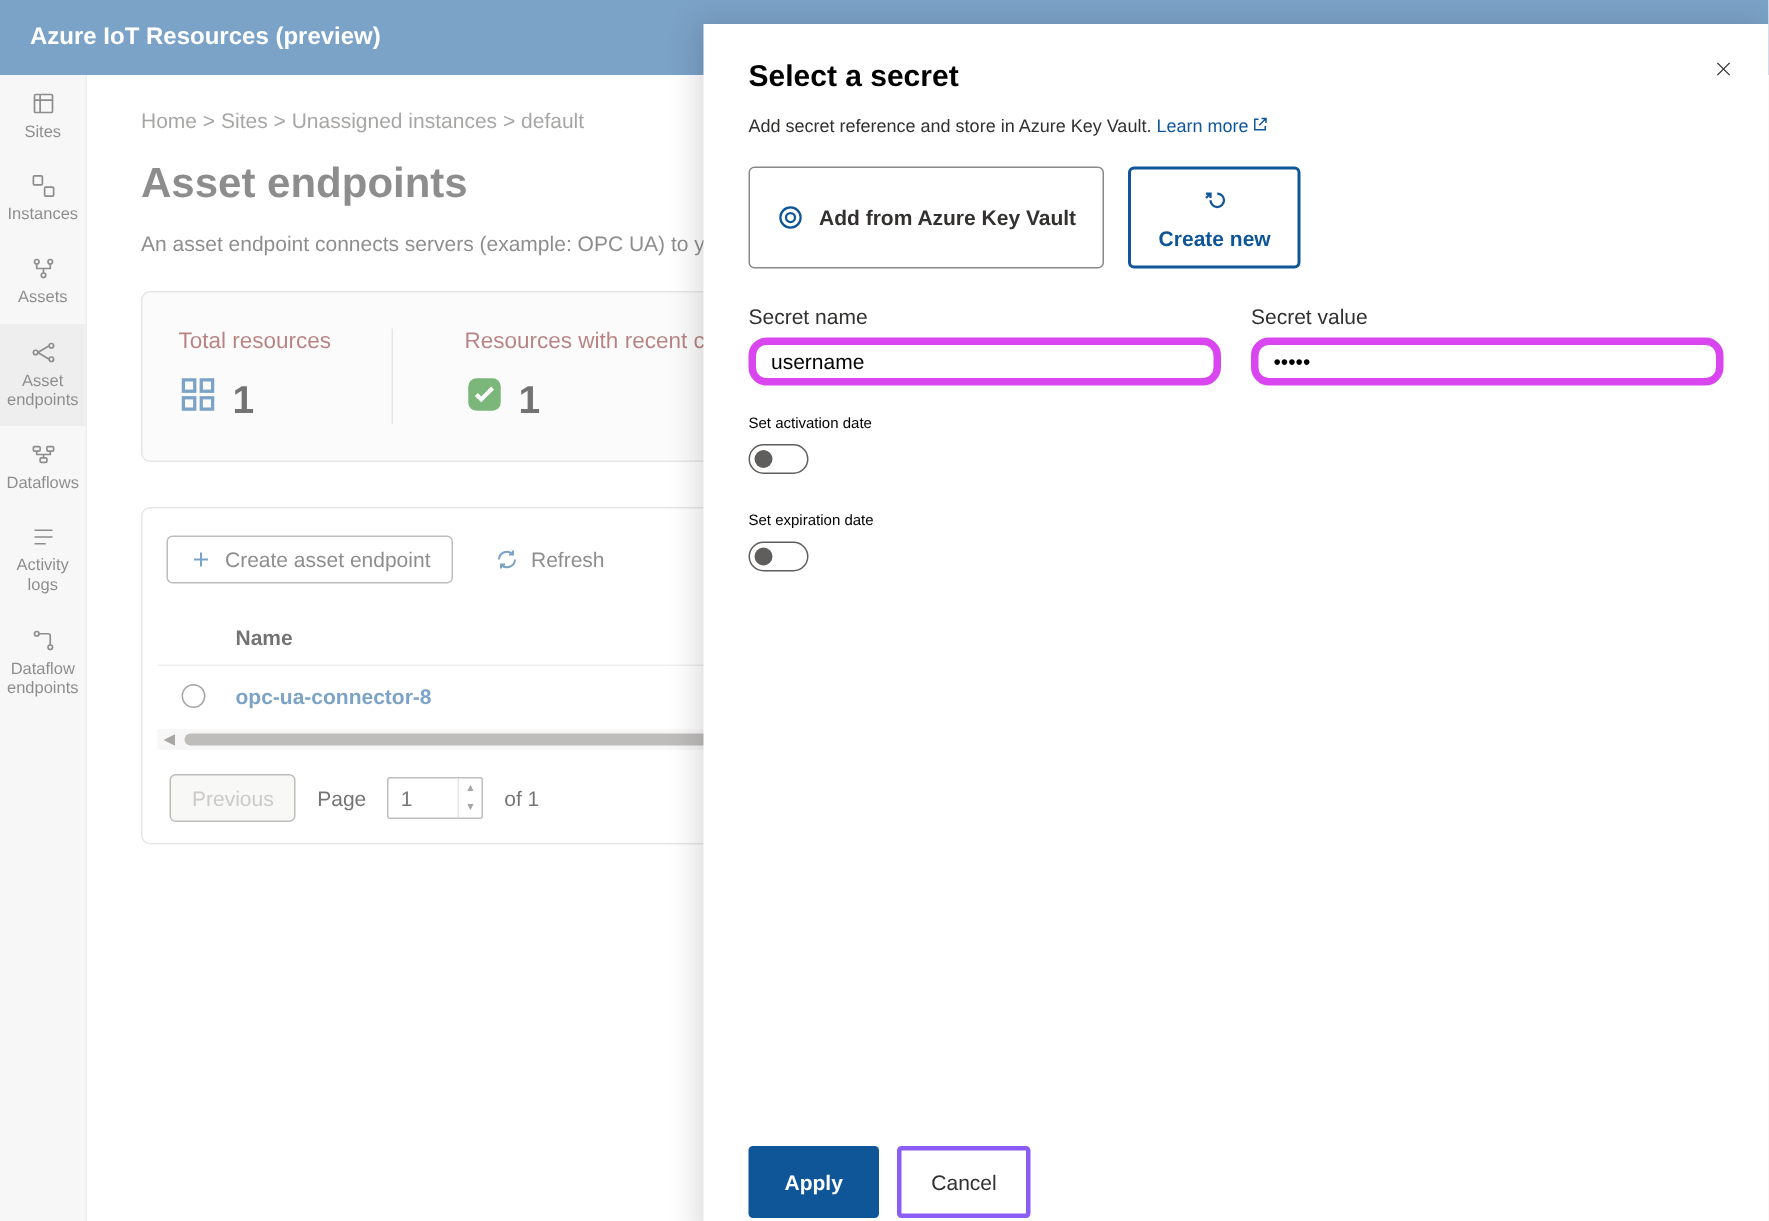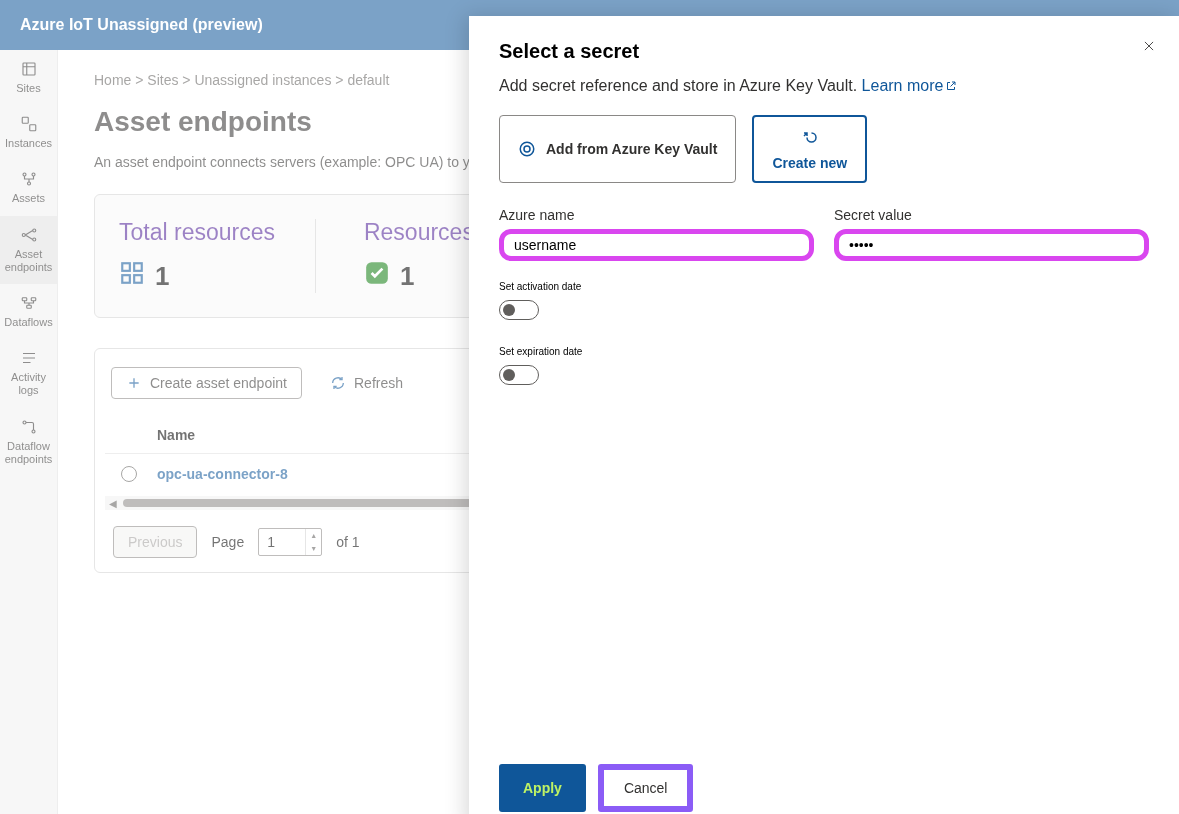--- a/index.html
+++ b/index.html
@@ -19,21 +19,21 @@
     .main { position: absolute; left: 58px; top: 50px; right: 0; bottom: 0; padding: 22px 36px; background: #fff; }
     .breadcrumb { font-size: 14px; color: #605e5c; margin-bottom: 18px; }
     .breadcrumb a { color: #605e5c; text-decoration: none; }
     .page-title { font-size: 28px; font-weight: 600; color: #323130; margin-bottom: 16px; }
     .page-desc { font-size: 14px; color: #323130; margin-bottom: 24px; }
 
     
     .stats-card { border: 1px solid #d1d1d1; border-radius: 6px; padding: 24px; display: flex; gap: 48px; background: #f8f8f8; margin-bottom: 30px; }
     .stat-block { display: flex; flex-direction: column; gap: 14px; padding-right: 40px; }
     .stat-block.bordered { border-right: 1px solid #d1d1d1; }
-    .stat-label { font-size: 23px; color: #4c1d95; }
+    .stat-label { font-size: 15px; color: #7f1d1d; }
     .stat-valrow { display: flex; align-items: center; gap: 10px; font-size: 26px; font-weight: 600; }
     .stat-valrow svg { width: 26px; height: 26px; }
 
     
     .table-wrap { border: 1px solid #d1d1d1; border-radius: 6px; padding: 18px 10px 10px 10px; }
     .toolbar { display: flex; gap: 14px; margin-bottom: 18px; padding: 0 6px; }
     .btn { display: inline-flex; align-items: center; gap: 8px; padding: 7px 14px; border: 1px solid #8a8886; border-radius: 4px; background: #fff; font-size: 14px; cursor: pointer; color: #323130; }
     .btn-ghost { border: none; background: transparent; }
     .btn svg { width: 16px; height: 16px; }
     .table-head { display: flex; align-items: center; padding: 10px 16px; border-bottom: 1px solid #e1e1e1; font-weight: 600; font-size: 14px; }
@@ -54,48 +54,48 @@
 
     
     .overlay-dim { position: absolute; inset: 0; background: rgba(255,255,255,0.45); }
 
     
     .panel { position: absolute; right: 0; top: 16px; width: 710px; height: 100%; background: #fff; box-shadow: -4px 0 20px rgba(0,0,0,0.15); display: flex; flex-direction: column; }
     .panel-body { padding: 24px 30px; flex: 1; overflow: auto; }
     .panel-title { font-size: 20px; font-weight: 600; margin-bottom: 14px; }
     .panel-close { position: absolute; right: 16px; top: 16px; width: 28px; height: 28px; display: flex; align-items: center; justify-content: center; cursor: pointer; }
     .panel-close svg { width: 14px; height: 14px; stroke: #323130; stroke-width: 1.5; }
-    .panel-desc { font-size: 16px; color: #323130; margin-bottom: 20px; }
+    .panel-desc { font-size: 12px; color: #323130; margin-bottom: 20px; }
     .panel-desc a { color: #0f5699; text-decoration: none; }
     .panel-desc a svg { width: 12px; height: 12px; vertical-align: -1px; margin-left: 2px; }
 
     .option-row { display: flex; gap: 16px; margin-bottom: 24px; }
     .option-btn { display: inline-flex; align-items: center; gap: 10px; padding: 10px 18px; border: 1px solid #8a8886; border-radius: 4px; background: #fff; font-size: 14px; font-weight: 600; cursor: pointer; color: #323130; }
     .option-btn.selected { border: 2px solid #0f5699; color: #0f5699; flex-direction: column; }
     .option-btn svg { width: 18px; height: 18px; }
 
     .field-row { display: flex; gap: 20px; margin-bottom: 20px; }
     .field { flex: 1; display: flex; flex-direction: column; gap: 6px; }
     .field-label { font-size: 14px; color: #323130; }
     .field input[type=text], .field input[type=password] { height: 32px; border: 5px solid #d946ef; border-radius: 12px; padding: 0 10px; font-size: 14px; }
 
     .toggle-block { margin-bottom: 26px; }
     .toggle-label { font-size: 10px; margin-bottom: 8px; }
     .toggle { width: 40px; height: 20px; border-radius: 10px; border: 1px solid #605e5c; background: #fff; position: relative; cursor: pointer; }
     .toggle .knob { position: absolute; width: 12px; height: 12px; border-radius: 50%; background: #605e5c; top: 3px; left: 3px; }
 
     .panel-footer { padding: 18px 30px; display: flex; gap: 12px; border-top: 1px solid transparent; }
-    .btn-primary { background: #0f5699; color: #bef264; border: none; padding: 16px 24px; border-radius: 3px; font-size: 14px; cursor: pointer; font-weight: 600; }
-    .btn-secondary { background: #fff; color: #323130; border: 6px solid #8b5cf6; padding: 8px 20px; border-radius: 3px; font-size: 14px; cursor: pointer; }
+    .btn-primary { background: #0f5699; color: #ffffff; border: none; padding: 16px 24px; border-radius: 3px; font-size: 14px; cursor: pointer; font-weight: 600; }
+    .btn-secondary { background: #fff; color: #323130; border: 3px solid #8b5cf6; padding: 8px 20px; border-radius: 3px; font-size: 14px; cursor: pointer; }
   </style>
 </head>
 <body>
 
 <div class="header">
-  <span>Azure IoT Unassigned (preview)</span>
+  <span>Azure IoT Resources (preview)</span>
 </div>
 
 <div class="sidenav">
   <div class="sidenav-item">
     <span class="sidenav-icon">
         <svg viewBox="0 0 24 24">
           <rect x="4" y="4" width="16" height="16" rx="1"></rect>
           <path d="M9 4v16M4 9h16"></path>
         </svg>
       </span>
@@ -274,21 +274,21 @@
         <svg viewBox="0 0 24 24" fill="none" stroke="#0f5699" stroke-width="2">
             <path d="M14 8a6 6 0 11-6 6"></path>
             <path d="M8 8l-4 4M4 8h4v4"></path>
           </svg>
         <span>Create new</span>
       </button>
     </div>
 
     <div class="field-row">
       <div class="field">
-        <label class="field-label">Azure name</label>
+        <label class="field-label">Secret name</label>
         <input type="text" value="username" style="">
       </div>
       <div class="field">
         <label class="field-label">Secret value</label>
         <input type="password" value="•••••" style="">
       </div>
     </div>
 
     <div class="toggle-block">
       <div class="toggle-label">Set activation date</div>

